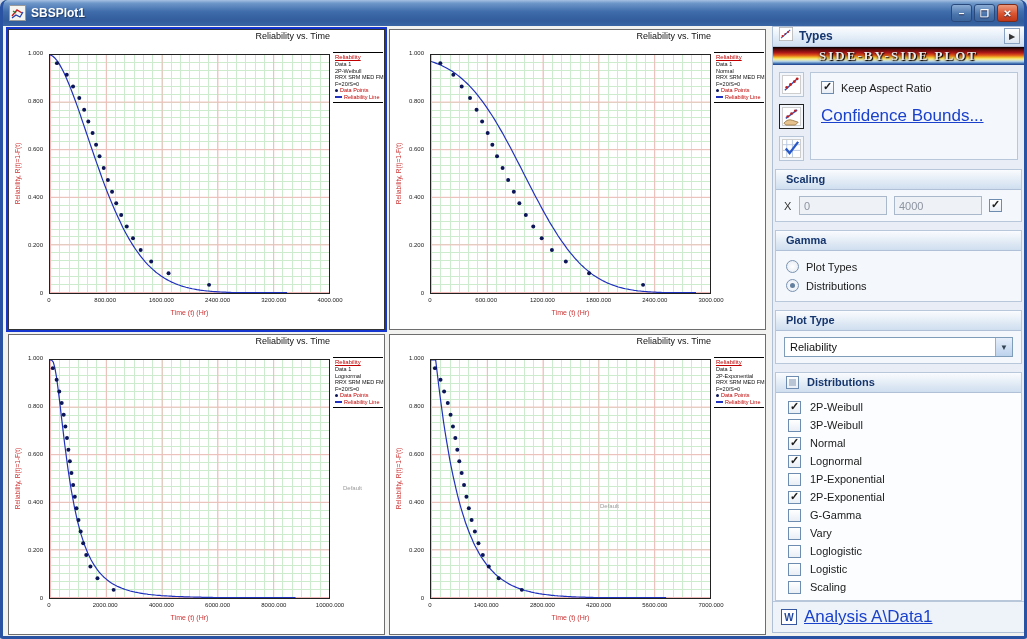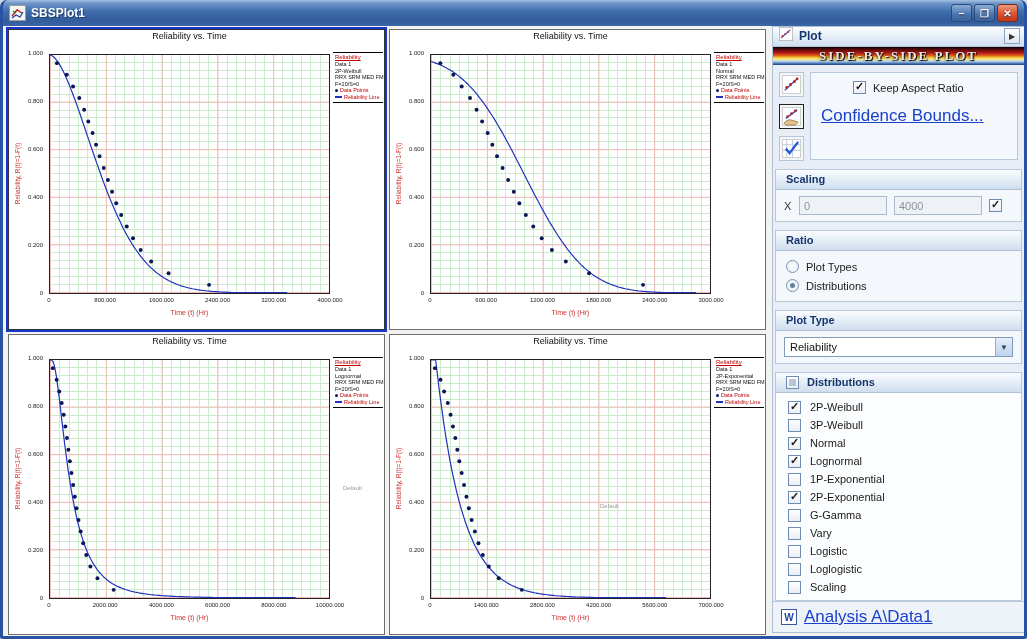--- a/index.html
+++ b/index.html
@@ -18,21 +18,21 @@
          display:flex; align-items:center; justify-content:center;
          background:linear-gradient(180deg,#8cadd6,#4a74ac 60%,#3b639c); text-shadow:0 1px 1px #224; }
   .wbtn.close{ background:linear-gradient(180deg,#ee9a7e,#d9542f 55%,#c03818); border-color:#7c2a1a; }
 
   .client{ position:relative; height:610px; background:#f2f2f0; padding:3px 0 0 5px; }
 
   
   .plots-grid{ position:absolute; left:5px; top:3px; display:grid; grid-template-columns:377px 377px; grid-auto-rows:301px; gap:4px; }
   .panel{ background:#fff; border:1px solid #6e6e6e; position:relative; overflow:hidden; }
   .panel.selected{ box-shadow:0 0 0 2px #1537cf; border-color:#333; }
-  .ptitle{ position:absolute; top:1px; left:40px; width:281px; text-align:center; font-size:9px; color:#111; }
+  .ptitle{ position:absolute; top:1px; left:40px; width:281px; text-align:right; font-size:9px; color:#111; }
   .frame{ position:absolute; left:40px; top:24px; width:281px; height:240px; border:1px solid #222; background:#fff;
     background-image:
       linear-gradient(90deg,#f3b8b8 0 1px,transparent 1px),
       linear-gradient(0deg,#f3b8b8 0 1px,transparent 1px),
       repeating-linear-gradient(90deg,#cdeccd 0 1px,transparent 1px calc(20%/6)),
       repeating-linear-gradient(0deg,#cdeccd 0 1px,transparent 1px calc(20%/6));
     background-size:20% 100%,100% 20%,100% 100%,100% 100%; }
   .frame svg{ position:absolute; inset:0; width:100%; height:100%; }
   .ytick{ position:absolute; left:0; width:37px; text-align:right; padding-right:3px; font-size:6px; color:#222; }
   .xtick{ position:absolute; top:267px; transform:translateX(-50%); font-size:6px; color:#222; white-space:nowrap; }
@@ -57,21 +57,21 @@
              color:#333; display:flex; align-items:center; justify-content:center; }
   .banner{ height:22px; display:flex; align-items:center; justify-content:center;
      background:linear-gradient(180deg,#050000 0%,#5a0a0a 14%,#b01818 32%,#e05818 46%,#f0c030 58%,#f8ee88 67%,#bcd8ea 79%,#4878b8 91%,#183c88 100%);
      font-family:"Liberation Serif", serif; font-weight:bold; font-size:13px; letter-spacing:2px; text-transform:uppercase;
      color:#e9e9e9; text-shadow:1px 1px 1px #000, 0 0 3px #300; }
   .toolsrow{ display:flex; gap:6px; padding:7px 6px 0 6px; }
   .toolcol{ display:flex; flex-direction:column; gap:7px; }
   .toolbtn{ width:25px; height:25px; background:#f3f6fa; border:1px solid #b7c5d8; display:flex; align-items:center; justify-content:center; }
   .toolbtn.active{ border:1px solid #222; }
   .optbox{ flex:1; border:1px solid #b9c7da; background:#f4f7fb; padding:8px 10px; height:88px; }
-  .cbrow{ display:flex; align-items:center; gap:7px;margin-left:32px; }
+  .cbrow{ display:flex; align-items:center; gap:7px; }
   .cb{ width:13px; height:13px; border:1px solid #6e8cb0; background:linear-gradient(#ffffff,#e9eff6); position:relative; display:inline-block; flex:none; }
   .cb.checked::after{ content:'✓'; position:absolute; left:1px; top:-2px; font-size:11px; font-weight:bold; color:#1c1c1c; }
   .cb.ind::after{ content:''; position:absolute; inset:2px; background:#b9c5d4; }
   .olabel{ font-size:11px; color:#1a1a1a; }
   a.slink{ font-size:17px; color:#1a41cc; }
   .optbox .slink{ display:inline-block; margin-top:12px; }
 
   .group{ border:1px solid #b9c7da; background:#f4f7fb; margin:8px 2px 0 2px; }
   .ghead{ height:20px; background:linear-gradient(180deg,#fafcfe,#cfdeef); border-bottom:1px solid #b0c0d6;
           font-weight:bold; color:#16366e; font-size:11px; padding:3px 0 0 10px; display:flex; gap:8px; }
@@ -381,21 +381,21 @@
       <div class="shead">
         <span>
           <svg width="14" height="14" viewBox="0 0 20 20">
             <rect x="0.5" y="0.5" width="19" height="19" fill="#fff" stroke="#aaa"></rect>
             <path d="M3 16 L16 4" stroke="#3050c0" stroke-width="1.5" fill="none"></path>
             <circle cx="5" cy="13" r="1.4" fill="#c02020"></circle>
               <circle cx="9" cy="10" r="1.4" fill="#c02020"></circle>
             <circle cx="13" cy="7" r="1.4" fill="#c02020"></circle>
           </svg>
         </span>
-        <span class="stitle">Plot</span>
+        <span class="stitle">Types</span>
         <span class="arrowbtn">▶</span>
       </div>
 
       <div class="banner">Side-by-Side Plot</div>
 
       <div class="toolsrow">
         <div class="toolcol">
           <span class="toolbtn">
             <svg width="19" height="19" viewBox="0 0 20 20">
               <rect x="0.5" y="0.5" width="19" height="19" fill="#fff" stroke="#ccc"></rect>
@@ -440,21 +440,21 @@
         <div class="gbody scalerow">
           <span class="axlbl">X</span>
           <input class="sinput" disabled="" value="0" style="">
           <input class="sinput" disabled="" value="4000" style="">
           <span class="cb checked"></span>
         </div>
       </div>
 
       <div class="group">
         <div class="ghead">
-            <span>Ratio</span>
+            <span>Gamma</span>
           </div>
         <div class="gbody">
           <div class="vrow">
             <span class="radio"></span>
             <span class="olabel">Plot Types</span>
           </div>
           <div class="vrow">
             <span class="radio on"></span>
             <span class="olabel">Distributions</span>
           </div>
@@ -506,25 +506,25 @@
             <div class="dist-row">
               <span class="cb"></span>
               <span class="dlabel">G-Gamma</span>
             </div>
             <div class="dist-row">
               <span class="cb"></span>
               <span class="dlabel">Vary</span>
             </div>
             <div class="dist-row">
               <span class="cb"></span>
+              <span class="dlabel">Loglogistic</span>
+            </div>
+            <div class="dist-row">
+              <span class="cb"></span>
               <span class="dlabel">Logistic</span>
-            </div>
-            <div class="dist-row">
-              <span class="cb"></span>
-              <span class="dlabel">Loglogistic</span>
             </div>
             <div class="dist-row">
               <span class="cb"></span>
               <span class="dlabel">Scaling</span>
             </div>
           </div>
       </div>
 
       <div class="sfooter">
         <span class="wicon">W</span>

